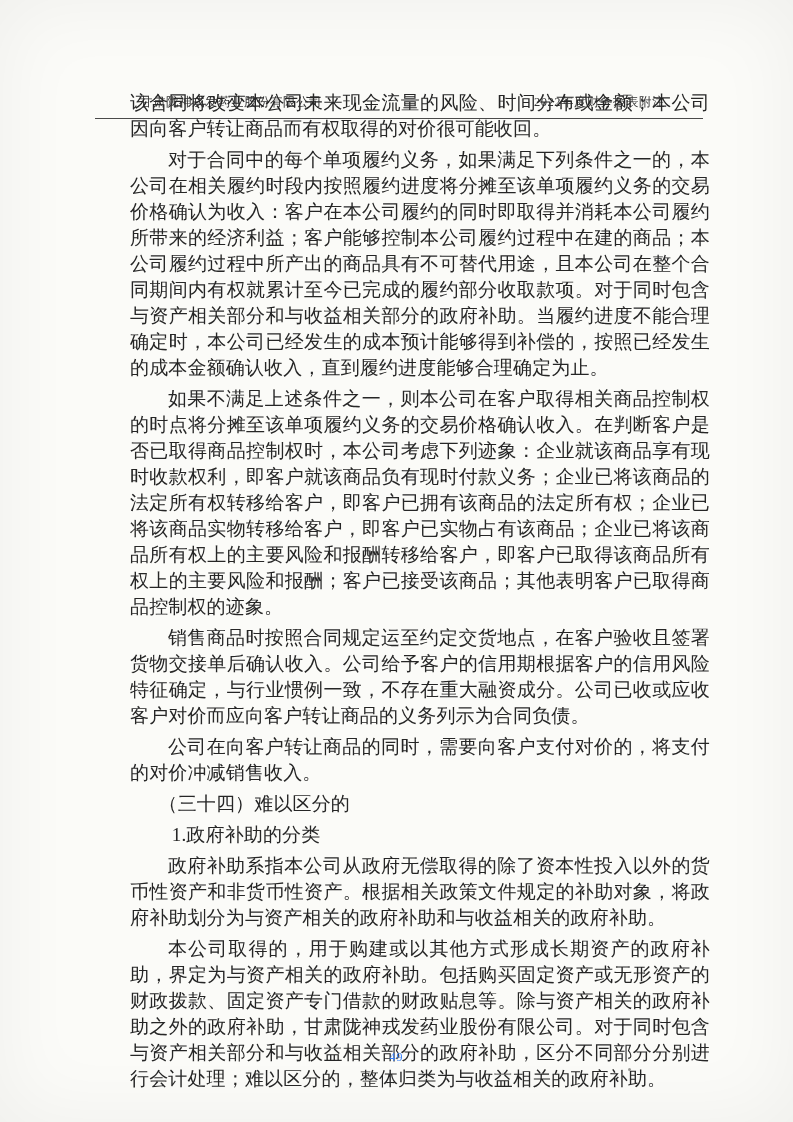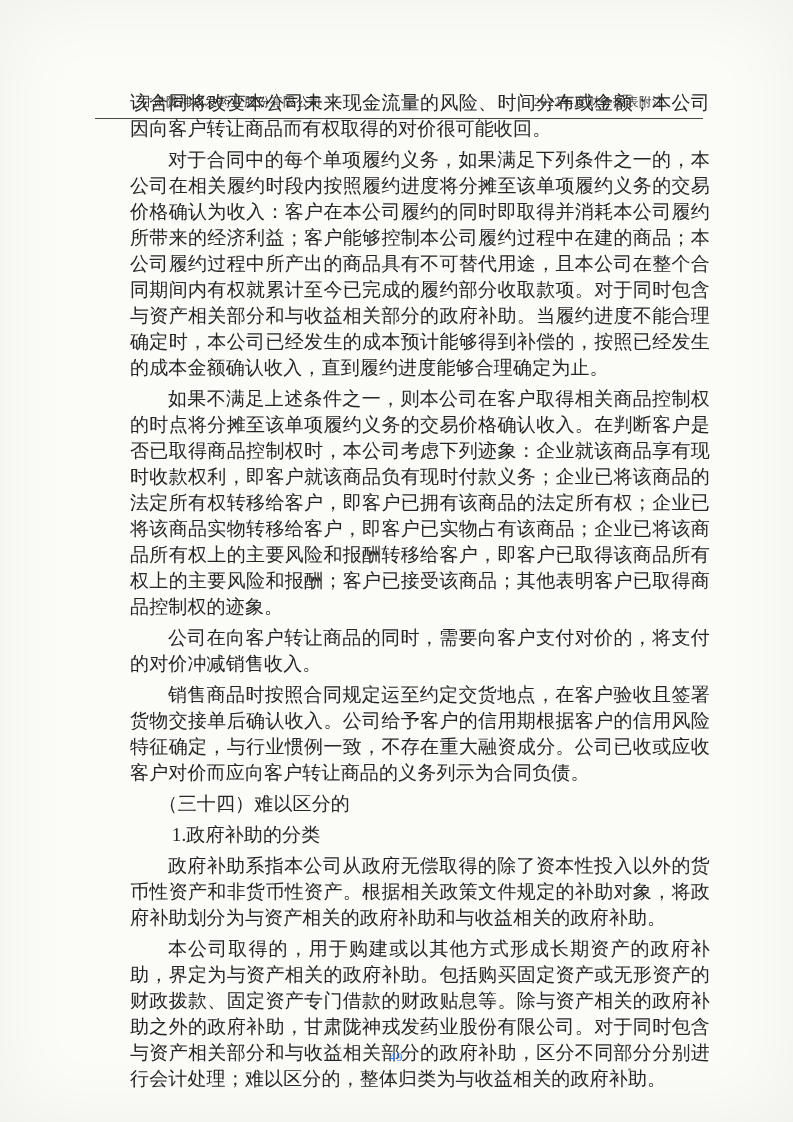--- a/index.html
+++ b/index.html
@@ -87,22 +87,22 @@
 
   <header class="doc-header">
     <span class="company">甘肃陇神戎发药业股份有限公司</span>
     <span class="report">2022年度财务报表附注</span>
   </header>
 
   <main class="doc-body">
     <p class="para flush">该合同将改变本公司未来现金流量的风险、时间分布或金额；本公司因向客户转让商品而有权取得的对价很可能收回。</p>
     <p class="para indent">对于合同中的每个单项履约义务，如果满足下列条件之一的，本公司在相关履约时段内按照履约进度将分摊至该单项履约义务的交易价格确认为收入：客户在本公司履约的同时即取得并消耗本公司履约所带来的经济利益；客户能够控制本公司履约过程中在建的商品；本公司履约过程中所产出的商品具有不可替代用途，且本公司在整个合同期间内有权就累计至今已完成的履约部分收取款项。对于同时包含与资产相关部分和与收益相关部分的政府补助。当履约进度不能合理确定时，本公司已经发生的成本预计能够得到补偿的，按照已经发生的成本金额确认收入，直到履约进度能够合理确定为止。</p>
     <p class="para indent">如果不满足上述条件之一，则本公司在客户取得相关商品控制权的时点将分摊至该单项履约义务的交易价格确认收入。在判断客户是否已取得商品控制权时，本公司考虑下列迹象：企业就该商品享有现时收款权利，即客户就该商品负有现时付款义务；企业已将该商品的法定所有权转移给客户，即客户已拥有该商品的法定所有权；企业已将该商品实物转移给客户，即客户已实物占有该商品；企业已将该商品所有权上的主要风险和报酬转移给客户，即客户已取得该商品所有权上的主要风险和报酬；客户已接受该商品；其他表明客户已取得商品控制权的迹象。</p>
+    <p class="para indent">销售商品时按照合同规定运至约定交货地点，在客户验收且签署货物交接单后确认收入。公司给予客户的信用期根据客户的信用风险特征确定，与行业惯例一致，不存在重大融资成分。公司已收或应收客户对价而应向客户转让商品的义务列示为合同负债。</p>
     <p class="para indent">公司在向客户转让商品的同时，需要向客户支付对价的，将支付的对价冲减销售收入。</p>
-    <p class="para indent">销售商品时按照合同规定运至约定交货地点，在客户验收且签署货物交接单后确认收入。公司给予客户的信用期根据客户的信用风险特征确定，与行业惯例一致，不存在重大融资成分。公司已收或应收客户对价而应向客户转让商品的义务列示为合同负债。</p>
     <h3 class="heading">（三十四）难以区分的</h3>
     <h4 class="subheading">1.政府补助的分类</h4>
     <p class="para indent">政府补助系指本公司从政府无偿取得的除了资本性投入以外的货币性资产和非货币性资产。根据相关政策文件规定的补助对象，将政府补助划分为与资产相关的政府补助和与收益相关的政府补助。</p>
     <p class="para indent">本公司取得的，用于购建或以其他方式形成长期资产的政府补助，界定为与资产相关的政府补助。包括购买固定资产或无形资产的财政拨款、固定资产专门借款的财政贴息等。除与资产相关的政府补助之外的政府补助，甘肃陇神戎发药业股份有限公司。对于同时包含与资产相关部分和与收益相关部分的政府补助，区分不同部分分别进行会计处理；难以区分的，整体归类为与收益相关的政府补助。</p>
   </main>
 
   <footer class="doc-footer">
     <span class="page-num">49</span>
   </footer>
 

